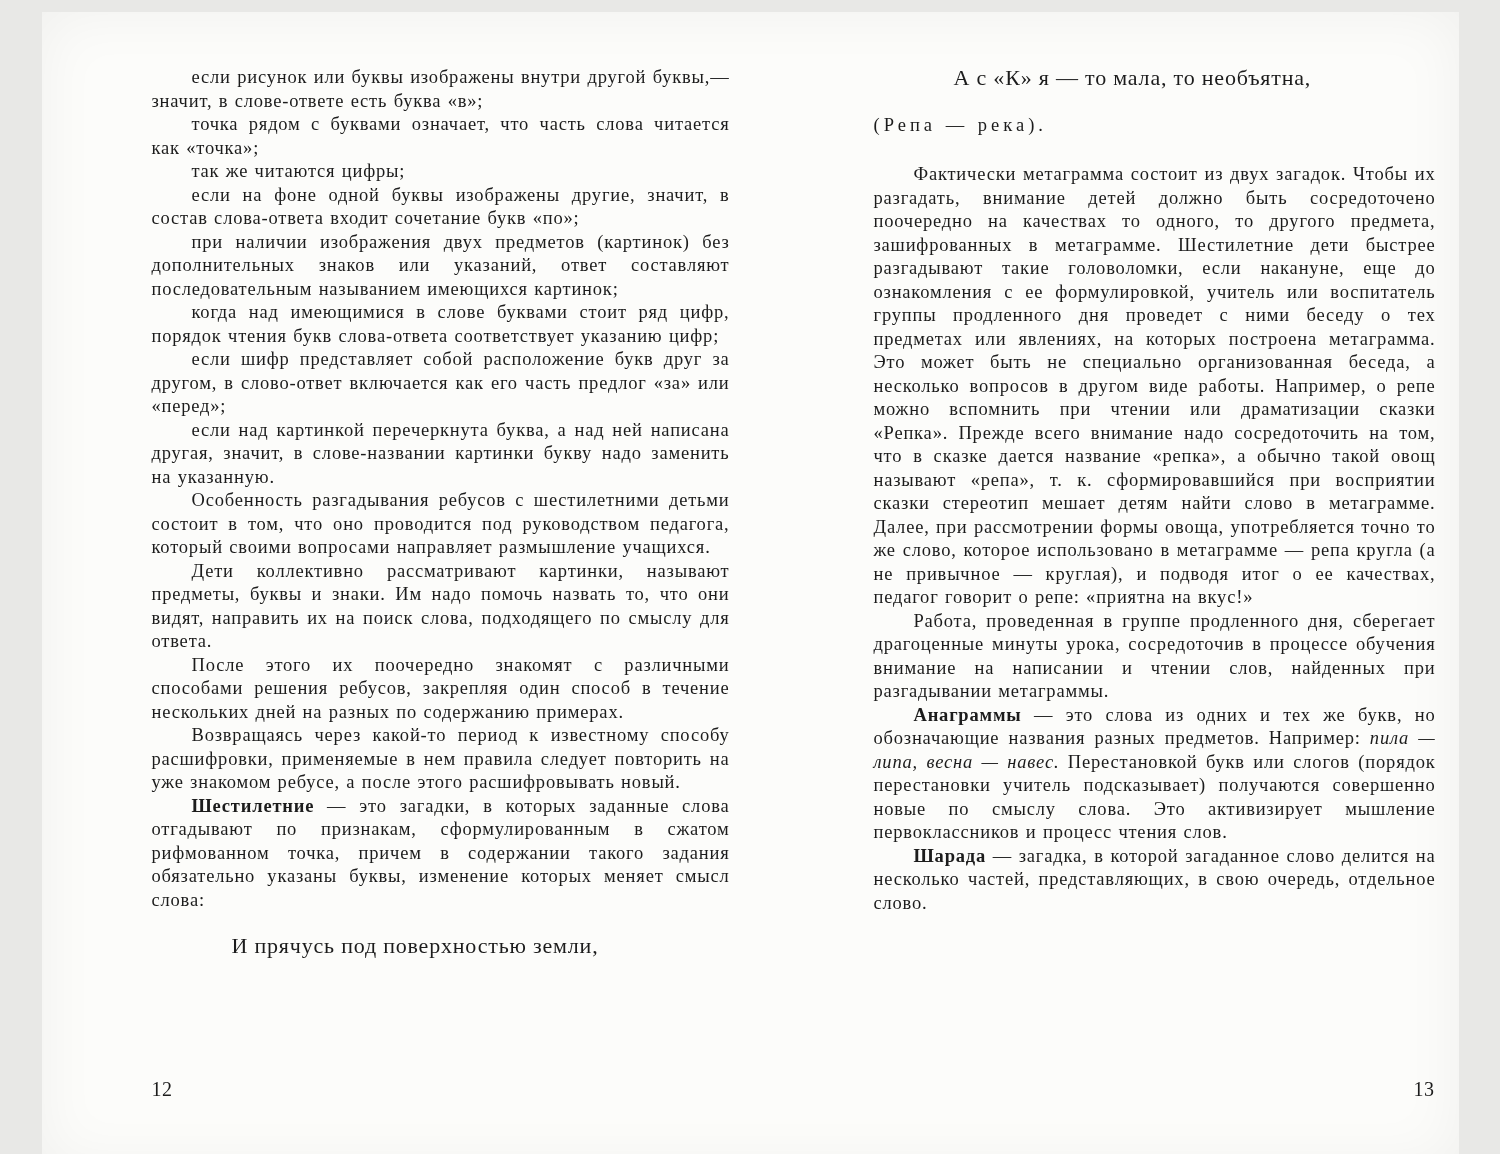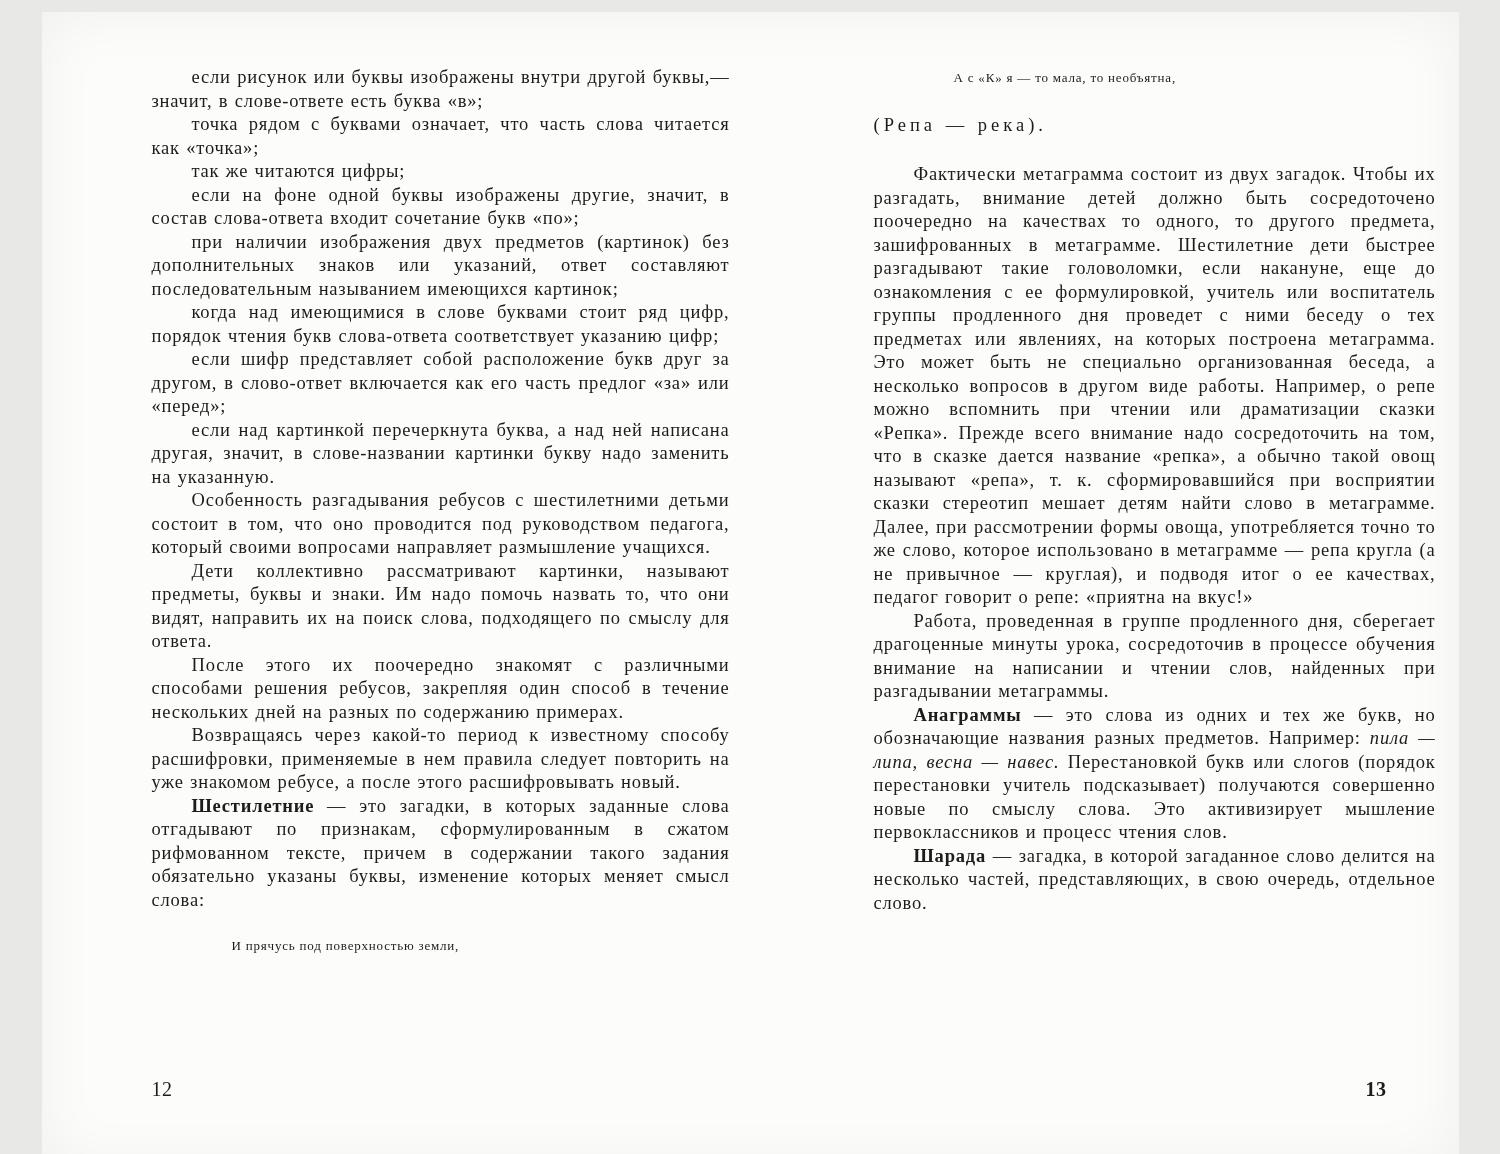--- a/index.html
+++ b/index.html
@@ -24,60 +24,60 @@
     font-size: 18.5px;
     line-height: 23.5px;
     letter-spacing: 0.8px;
     word-spacing: 1px;
   }
   .para.indent { text-indent: 40px; }
   .bold { font-weight: bold; }
   .italic { font-style: italic; }
   .verse {
     margin: 22px 0 0 80px;
-    font-size: 13px;
+    font-size: 22px;
     line-height: 23.5px;
     letter-spacing: 0.8px;
   }
   .verse:first-child { margin-top: 0; }
   .para.attribution {
     text-align: left;
     padding-right: 32px;
     letter-spacing: 4px;
     margin: 24px 0 26px 0;
     text-indent: 0;
   }
   .page-number {
     position: absolute;
     top: 1066px;
     font-size: 20px;
     letter-spacing: 0.5px;
   }
   .pn-left  { left: 110px; }
-  .pn-right { left: 1324px; font-weight: bold; }
+  .pn-right { left: 1372px; }
 </style>
 </head>
 <body>
 
 <div class="spread">
 
   <div class="page-text left">
       <p class="para indent"><span>если рисунок или буквы изображены внутри другой буквы,— значит, в слове-ответе есть буква «в»;</span></p>
       <p class="para indent"><span>точка рядом с буквами означает, что часть слова читается как «точка»;</span></p>
       <p class="para indent"><span>так же читаются цифры;</span></p>
       <p class="para indent"><span>если на фоне одной буквы изображены другие, значит, в состав слова-ответа входит сочетание букв «по»;</span></p>
       <p class="para indent"><span>при наличии изображения двух предметов (картинок) без дополнительных знаков или указаний, ответ составляют последовательным называнием имеющихся картинок;</span></p>
       <p class="para indent"><span>когда над имеющимися в слове буквами стоит ряд цифр, порядок чтения букв слова-ответа соответствует указанию цифр;</span></p>
       <p class="para indent"><span>если шифр представляет собой расположение букв друг за другом, в слово-ответ включается как его часть предлог «за» или «перед»;</span></p>
       <p class="para indent"><span>если над картинкой перечеркнута буква, а над ней написана другая, значит, в слове-названии картинки букву надо заменить на указанную.</span></p>
       <p class="para indent"><span>Особенность разгадывания ребусов с шестилетними детьми состоит в том, что оно проводится под руководством педагога, который своими вопросами направляет размышление учащихся.</span></p>
       <p class="para indent"><span>Дети коллективно рассматривают картинки, называют предметы, буквы и знаки. Им надо помочь назвать то, что они видят, направить их на поиск слова, подходящего по смыслу для ответа.</span></p>
       <p class="para indent"><span>После этого их поочередно знакомят с различными способами решения ребусов, закрепляя один способ в течение нескольких дней на разных по содержанию примерах.</span></p>
       <p class="para indent"><span>Возвращаясь через какой-то период к известному способу расшифровки, применяемые в нем правила следует повторить на уже знакомом ребусе, а после этого расшифровывать новый.</span></p>
-      <p class="para indent"><span class="bold">Шестилетние</span><span> — это загадки, в которых заданные слова отгадывают по признакам, сформулированным в сжатом рифмованном тексте, причем в содержании такого задания обязательно указаны буквы, изменение которых меняет смысл слова:</span></p>
+      <p class="para indent"><span class="bold">Шестилетние</span><span> — это загадки, в которых заданные слова отгадывают по признакам, сформулированным в сжатом рифмованном точка, причем в содержании такого задания обязательно указаны буквы, изменение которых меняет смысл слова:</span></p>
       <div class="verse">
         <div class="verse-line">И прячусь под поверхностью земли,</div>
       </div>
     </div>
 
   <div class="page-text right">
       <div class="verse">
         <div class="verse-line">А с «К» я — то мала, то необъятна,</div>
       </div>
       <p class="para attribution"><span>(Репа — река).</span></p>

